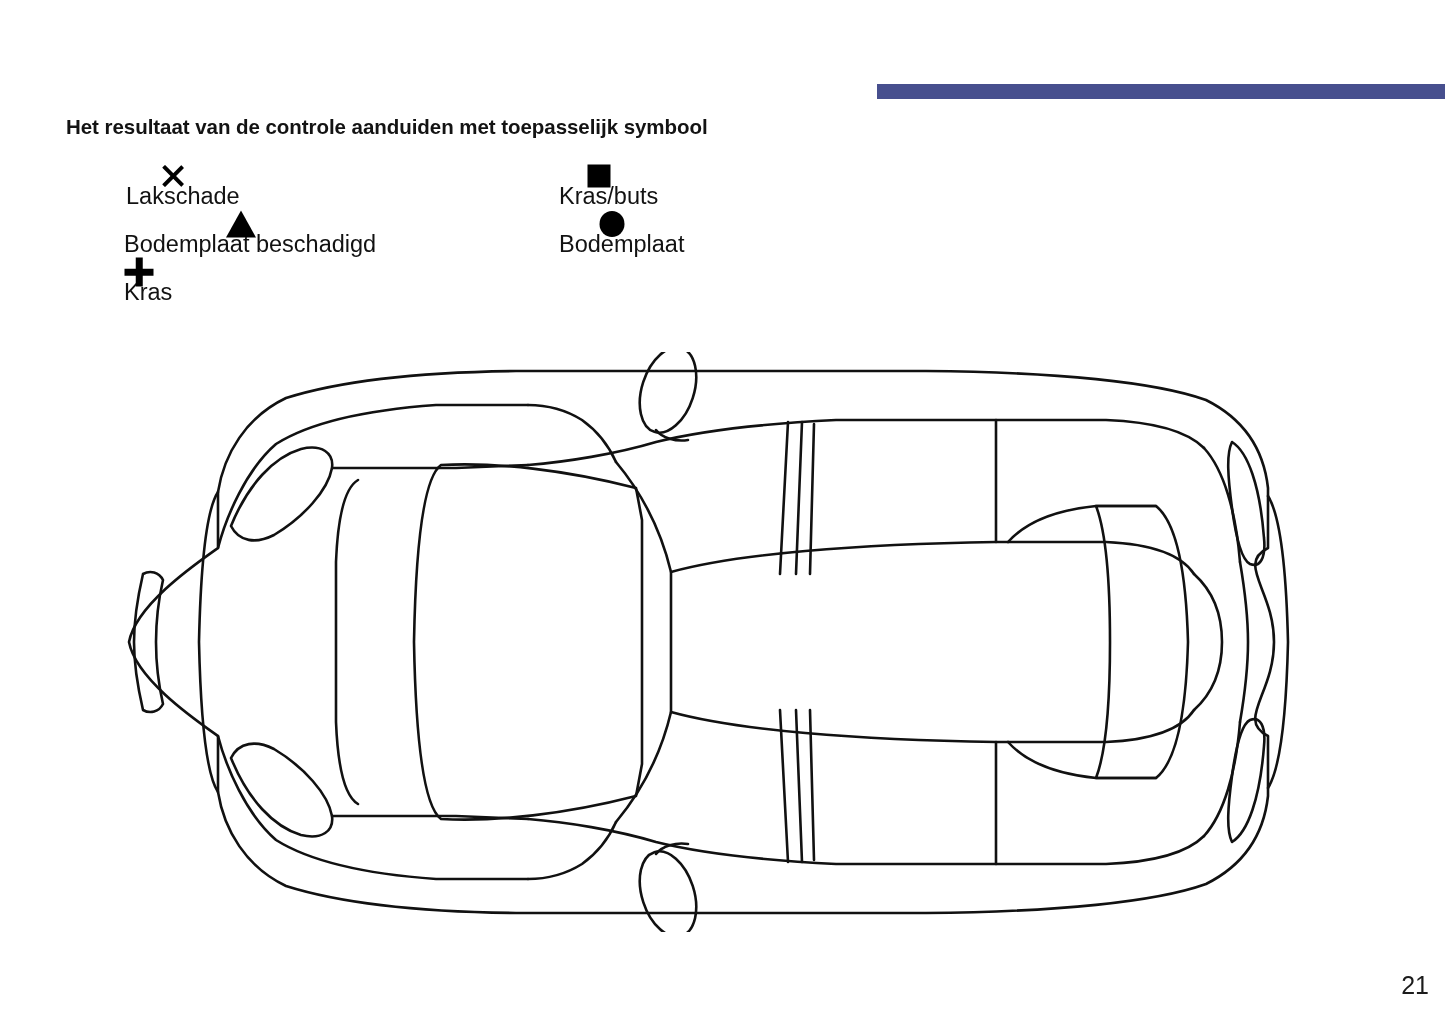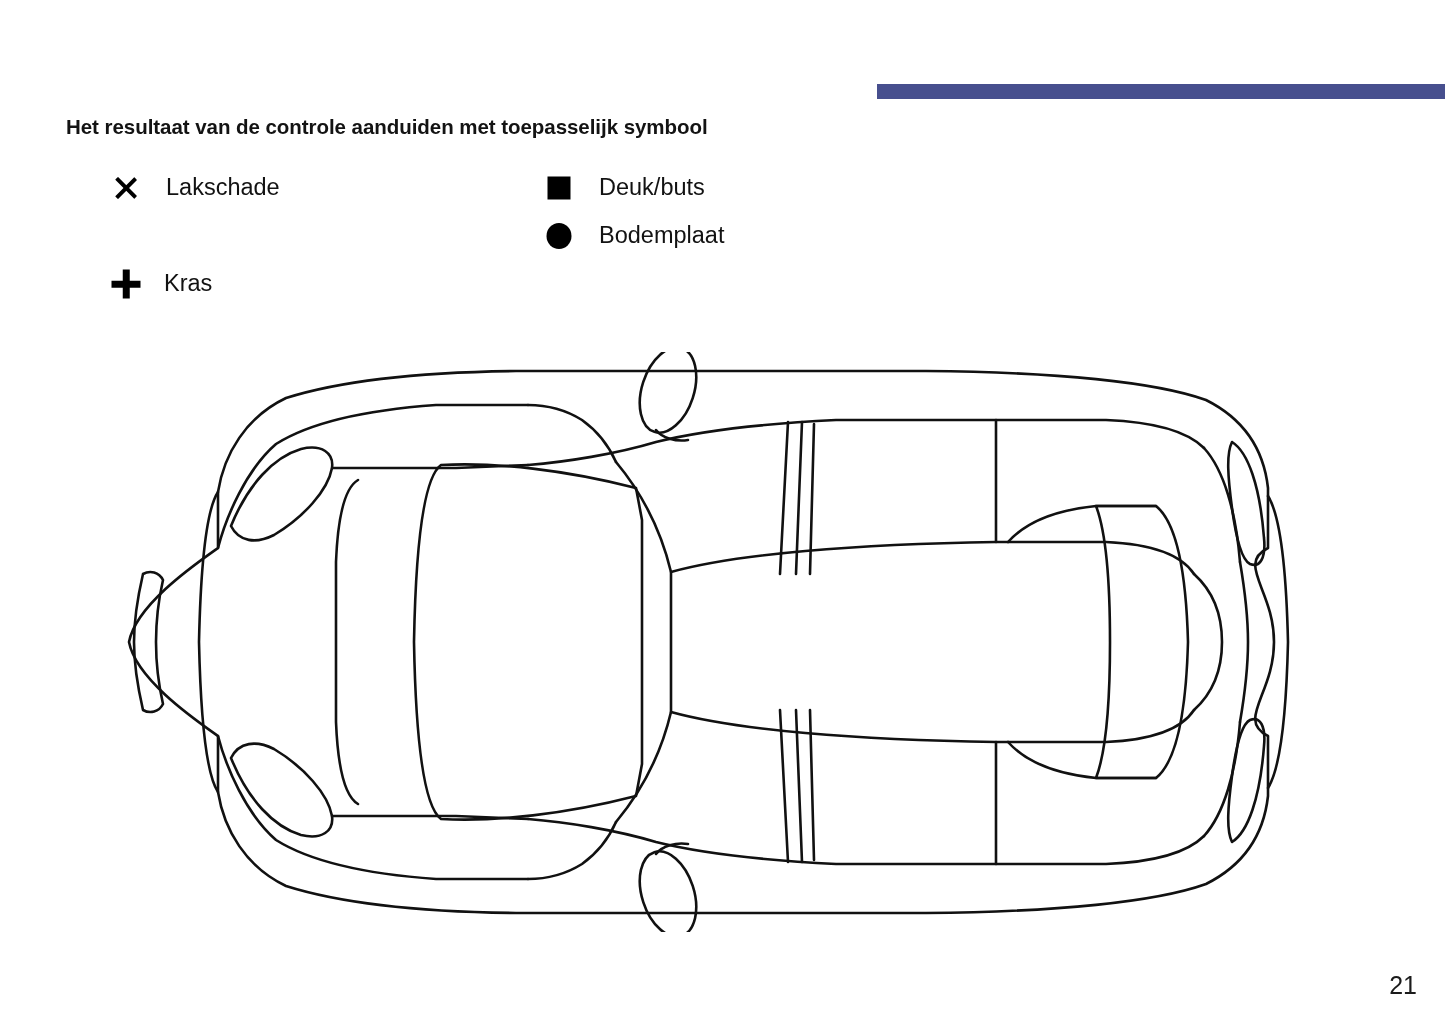--- a/index.html
+++ b/index.html
@@ -64,20 +64,21 @@
     left: 106px;
     top: 168px;
     width: 860px;
     height: 145px;
   }
   .legend-row {
     position: absolute;
     display: flex;
     align-items: center;
     height: 40px;
+    flex-direction: column;
   }
   .legend-col-a { left: 0px; }
   .legend-col-b { left: 433px; }
   .legend-r0 { top: 0px; }
   .legend-r1 { top: 48px; }
   .legend-r2 { top: 96px; justify-content: space-between; }
 
   .legend-symbol {
     width: 40px;
     min-width: 40px;
@@ -180,21 +181,21 @@
     fill: none;
     stroke: #111111;
     stroke-width: 2.6;
     stroke-linecap: round;
     stroke-linejoin: round;
   }
 
   
   #page-number {
     position: absolute;
-    right: 28px;
+    right: 16px;
     bottom: 18px;
     font-size: 25px;
     color: #1b1b1b;
   }
 </style>
 </head>
 <body>
 
 <div id="page-header">
   <div id="header-rule" style="background: rgb(71, 79, 142);"></div>
@@ -202,29 +203,33 @@
 
 <div id="instruction">Het resultaat van de controle aanduiden met toepasselijk symbool</div>
 
 <div id="legend">
 
   <div class="legend-row legend-col-a legend-r0">
     <span class="legend-symbol sym-x"></span>
     <span class="legend-label">Lakschade</span>
   </div>
 
+  <div class="legend-row legend-col-a legend-r1">
+    <span class="legend-symbol sym-triangle"></span>
+    <span class="legend-label tight">Bodemplaat beschadigd</span>
+  </div>
 
   <div class="legend-row legend-col-a legend-r2">
     <span class="legend-symbol sym-plus"></span>
     <span class="legend-label tight">Kras</span>
   </div>
 
   <div class="legend-row legend-col-b legend-r0">
     <span class="legend-symbol sym-square"></span>
-    <span class="legend-label">Deuk/buts</span>
+    <span class="legend-label">Kras/buts</span>
   </div>
 
   <div class="legend-row legend-col-b legend-r1">
     <span class="legend-symbol sym-circle"></span>
     <span class="legend-label">Bodemplaat</span>
   </div>
 
 </div>
 
 <div id="car-diagram">

